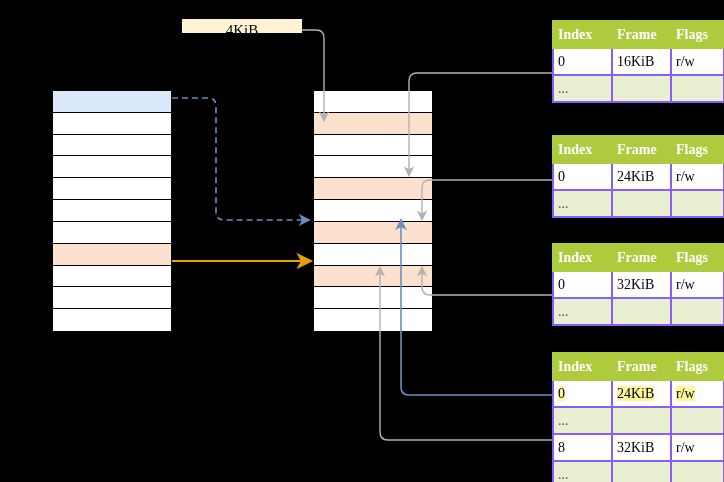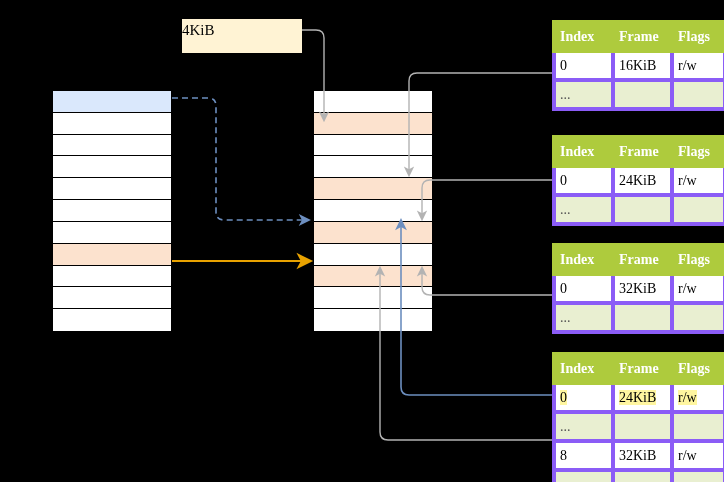--- a/index.html
+++ b/index.html
@@ -43,21 +43,21 @@
     box-sizing: border-box;
     border: 1px solid #9BBA2E;
     border-collapse: collapse;
     background: #ffffff;
     font-size: 14px;
     color: #000000;
     table-layout: fixed;
   }
   .ptable th, .ptable td {
     box-sizing: border-box;
-    border: 4px solid #8b5cf6;
+    border: 2px solid #8b5cf6;
     padding: 0 4px;
     height: 25px;
     line-height: 25px;
     text-align: left;
     font-weight: normal;
     overflow: hidden;
     white-space: nowrap;
   }
   .ptable th {
     background: #AECB3D;
@@ -71,23 +71,23 @@
   .ptable tr.ellipsis td { background: #E9EFD1; color: #555555; }
   .ptable td.hl span.cellhl { background: #FFF6A0; }
 
   
   .sizelabel {
     position: absolute;
     box-sizing: border-box;
     background: #FFF3D4;
     color: #000000;
     font-size: 15px;
-    text-align: left;
+    text-align: center;
     line-height: 22px;
-    height: 34px;
+    height: 14px;
   }
 </style>
 </head>
 <body>
 
 <div id="stage">
 
   <div class="sizelabel" style="left:182px; top:19px; width:120px;">4KiB</div>
 
   <div class="memtable" id="vtable" style="left:52px; top:90px; width:120px; height:240px;">

